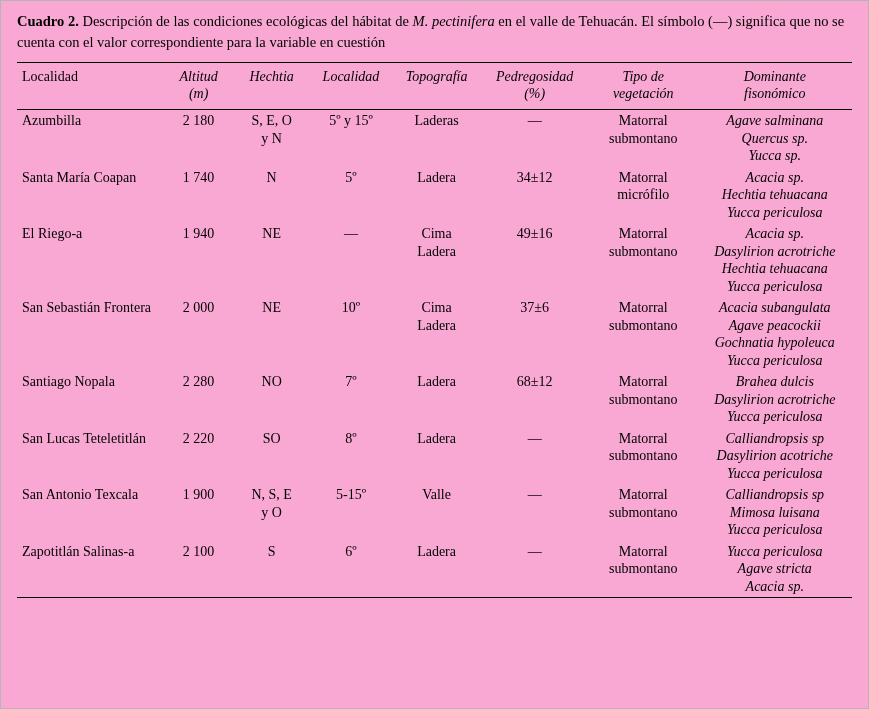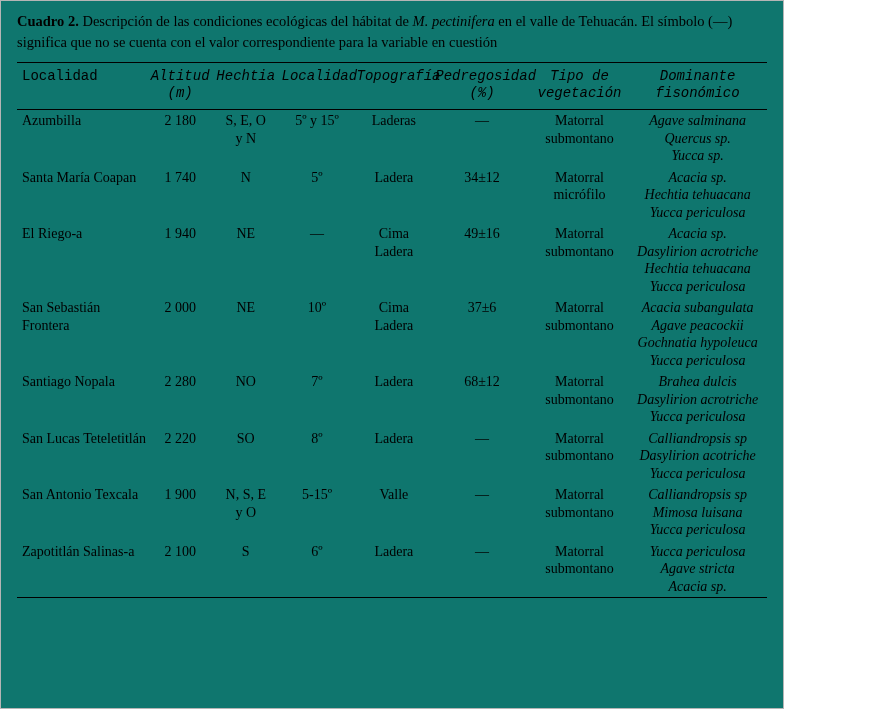--- a/index.html
+++ b/index.html
@@ -1,21 +1,21 @@
 <!DOCTYPE html>
 <html><head>
 <meta charset="utf-8">
 <style>
   * { box-sizing: border-box; }
   html, body { margin: 0; padding: 0; background: #ffffff; }
   body { font-family: "Liberation Serif", serif; color: #000; }
   .page {
-    width: 784px;
+    width: 869px;
     height: 709px;
-    background: #0f766e;
+    background: #f9a8d4;
     border: 1px solid #b5b5b5;
     padding: 8px 16px 4px 16px;
     overflow: hidden;
   }
   .caption {
     font-size: 14.5px;
     line-height: 21px;
     margin: 2px 0 9px 0;
     text-align: left;
   }
@@ -28,21 +28,20 @@
     table-layout: fixed;
   }
   thead tr { border-bottom: 1.2px solid #000; }
   th {
     font-weight: normal;
     vertical-align: top;
     text-align: center;
     padding: 5px 2px 7px 2px;
     line-height: 17px;
     font-size: 14px;
-    font-family: Liberation Mono, monospace;
   }
   th.italic { font-style: italic; }
   td {
     vertical-align: top;
     text-align: center;
     padding: 2px 2px 2px 2px;
     line-height: 17.5px;
   }
   th:first-child, td:first-child { text-align: left; padding-left: 5px; }
   

